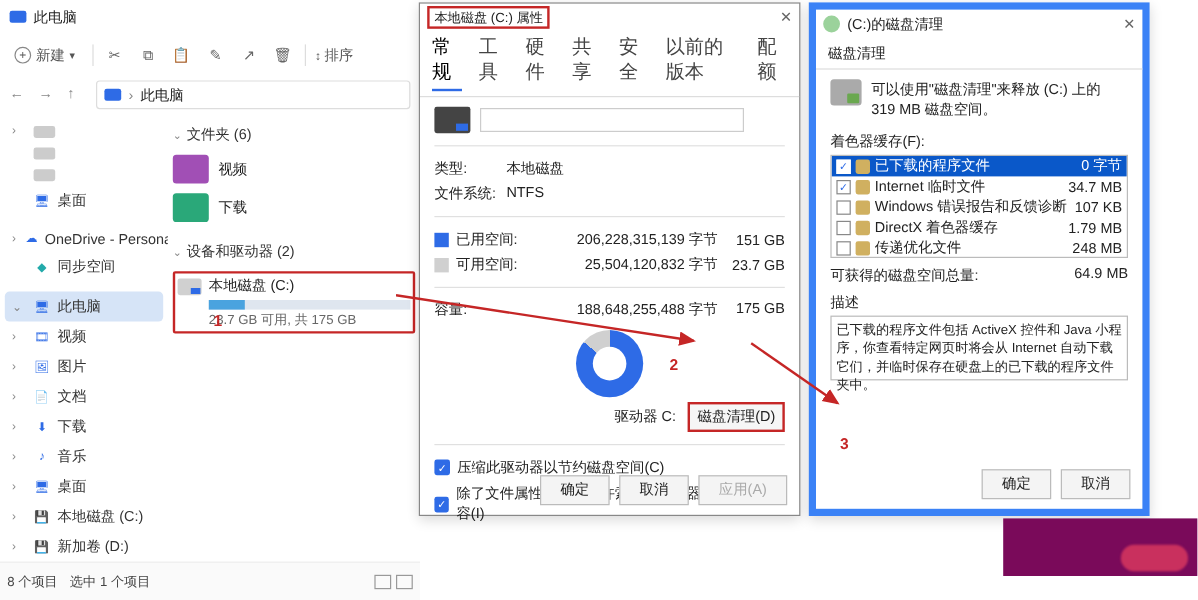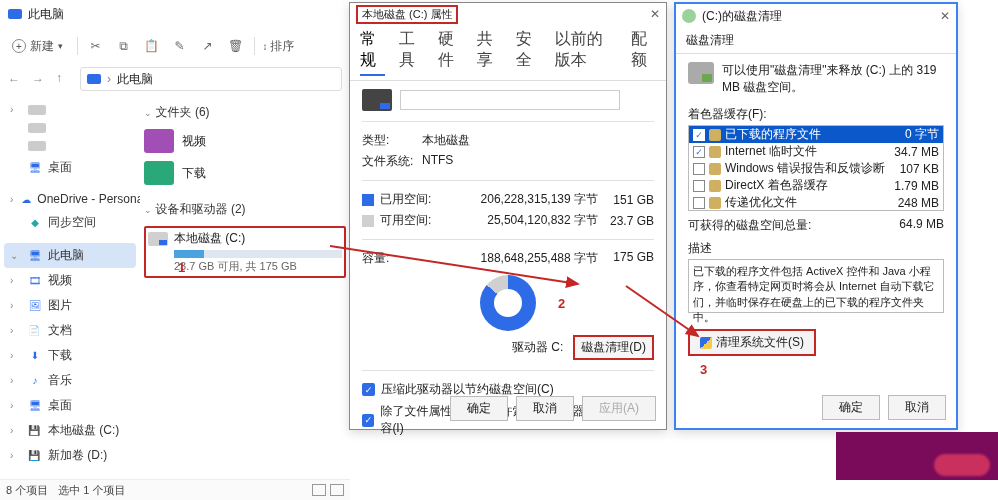--- a/index.html
+++ b/index.html
@@ -31,21 +31,21 @@
 .exp-content .row { display:flex; align-items:center; gap:8px; padding:4px 0; }
 .exp-content .big { width:30px;height:24px;border-radius:3px; }
 .exp-content .lbl { font-size:12px; }
 .exp-content .drive { margin:4px 0 2px; border:2px solid #c52626; padding:2px; border-radius:2px;}
 .exp-content .drive .top { display:flex;align-items:center;gap:6px;}
 .exp-content .drive .ic{width:20px;height:14px;background:#d0d0d0;border-radius:2px;position:relative;}
 .exp-content .drive .ic::after{content:"";position:absolute;right:1px;bottom:1px;width:8px;height:5px;background:#2e6be6;}
 .exp-content .drive .bar{height:8px;background:#dfe6ef;margin:3px 0 1px 26px;position:relative;}
 .exp-content .drive .bar .fill{height:100%;width:18%;background:#4aa3df;}
 .exp-content .drive .sub{font-size:11px;color:#666;margin-left:26px;}
-.exp-status { position:absolute;left:0;bottom:0;width:350px;height:21px;display:flex;align-items:center;padding:0 6px;font-size:11px;color:#444;background:#fafafa;border-top:1px solid #eee;}
+.exp-status { position:absolute;left:0;bottom:0;width:350px;height:32px;display:flex;align-items:center;padding:0 6px;font-size:11px;color:#444;background:#fafafa;border-top:1px solid #eee;}
 .exp-status .s{margin-right:10px;}
 .exp-status .view{margin-left:auto;display:flex;gap:4px;}
 .exp-status .view .v{width:14px;height:12px;border:1px solid #999;}
 
 
 .props { position:absolute; left:349px; top:2px; width:318px; height:428px; background:#fff; border:1px solid #888; box-shadow:0 3px 10px rgba(0,0,0,.15); }
 .props-title { height:22px; display:flex; align-items:center; padding:0 6px; }
 .props-title .t { border:2px solid #c52626; padding:0 4px; font-size:11px; }
 .props-title .wbtns{margin-left:auto;display:flex;gap:10px;color:#666;font-size:12px;}
 .props-tabs { display:flex; gap:14px; padding:4px 10px; font-size:16px; color:#444; border-bottom:1px solid #ddd;}
@@ -74,21 +74,21 @@
 .drv-line{display:flex;align-items:center;margin:4px 0;}
 .drv-line .lab{margin-left:auto;margin-right:10px;}
 .drv-line .btn{border:2px solid #c52626;padding:2px 6px;font-size:12px;background:#f6f6f6;}
 .props-body .ck{display:flex;align-items:center;gap:6px;margin:5px 0;}
 .props-body .ck .box{width:13px;height:13px;border-radius:2px;background:#2e6be6;display:flex;align-items:center;justify-content:center;color:#fff;font-size:9px;}
 .props-foot{position:absolute;bottom:8px;right:10px;display:flex;gap:8px;}
 .props-foot .b{border:1px solid #bbb;background:#f4f4f4;padding:3px 16px;font-size:12px;}
 .props-foot .b.dis{color:#aaa;}
 
 
-.cleanup { position:absolute; left:674px; top:2px; width:284px; height:428px; background:#fff; border:2px solid #3b82f6; box-shadow:0 3px 10px rgba(0,0,0,.15);}
+.cleanup { position:absolute; left:674px; top:2px; width:284px; height:428px; background:#fff; border:6px solid #3b82f6; box-shadow:0 3px 10px rgba(0,0,0,.15);}
 .cleanup .title{height:24px;display:flex;align-items:center;padding:0 6px;font-size:12px;}
 .cleanup .title .ic{width:14px;height:14px;border-radius:50%;background:#9bd29b;margin-right:6px;}
 .cleanup .title .wbtns{margin-left:auto;display:flex;gap:10px;color:#666;}
 .cleanup .tab{padding:4px 10px;font-size:12px;border-bottom:1px solid #ddd;}
 .cleanup .body{padding:8px 12px;font-size:12px;}
 .cleanup .intro{display:flex;gap:8px;align-items:flex-start;}
 .cleanup .intro .ic{width:26px;height:22px;background:#aaa;border-radius:3px;flex-shrink:0;position:relative;}
 .cleanup .intro .ic::after{content:"";position:absolute;right:2px;bottom:2px;width:10px;height:8px;background:#6aa84f;border-radius:1px;}
 .cleanup .list-lbl{margin:10px 0 2px;}
 .cleanup .list{border:1px solid #bbb;height:86px;overflow:hidden;}
@@ -391,24 +391,20 @@
           <span class="sz">248 MB</span>
         </div>
       </div>
     <div class="total">
         <span>可获得的磁盘空间总量:</span>
         <span class="v">64.9 MB</span>
       </div>
     <div class="desc-lbl">描述</div>
     <div class="desc-box">已下载的程序文件包括 ActiveX 控件和 Java 小程序，你查看特定网页时将会从 Internet 自动下载它们，并临时保存在硬盘上的已下载的程序文件夹中。</div>
     <div class="btnrow">
-      <span class="b red">
-          <span class="shield"></span>
-          <span>清理系统文件(S)</span>
-        </span>
     </div>
   </div>
   <div class="foot">
     <span class="b">确定</span>
     <span class="b">取消</span>
   </div>
 </div>
 
 <span class="num" style="left:178px;top:260px;">1</span>
 <span class="num" style="left:558px;top:296px;">2</span>

